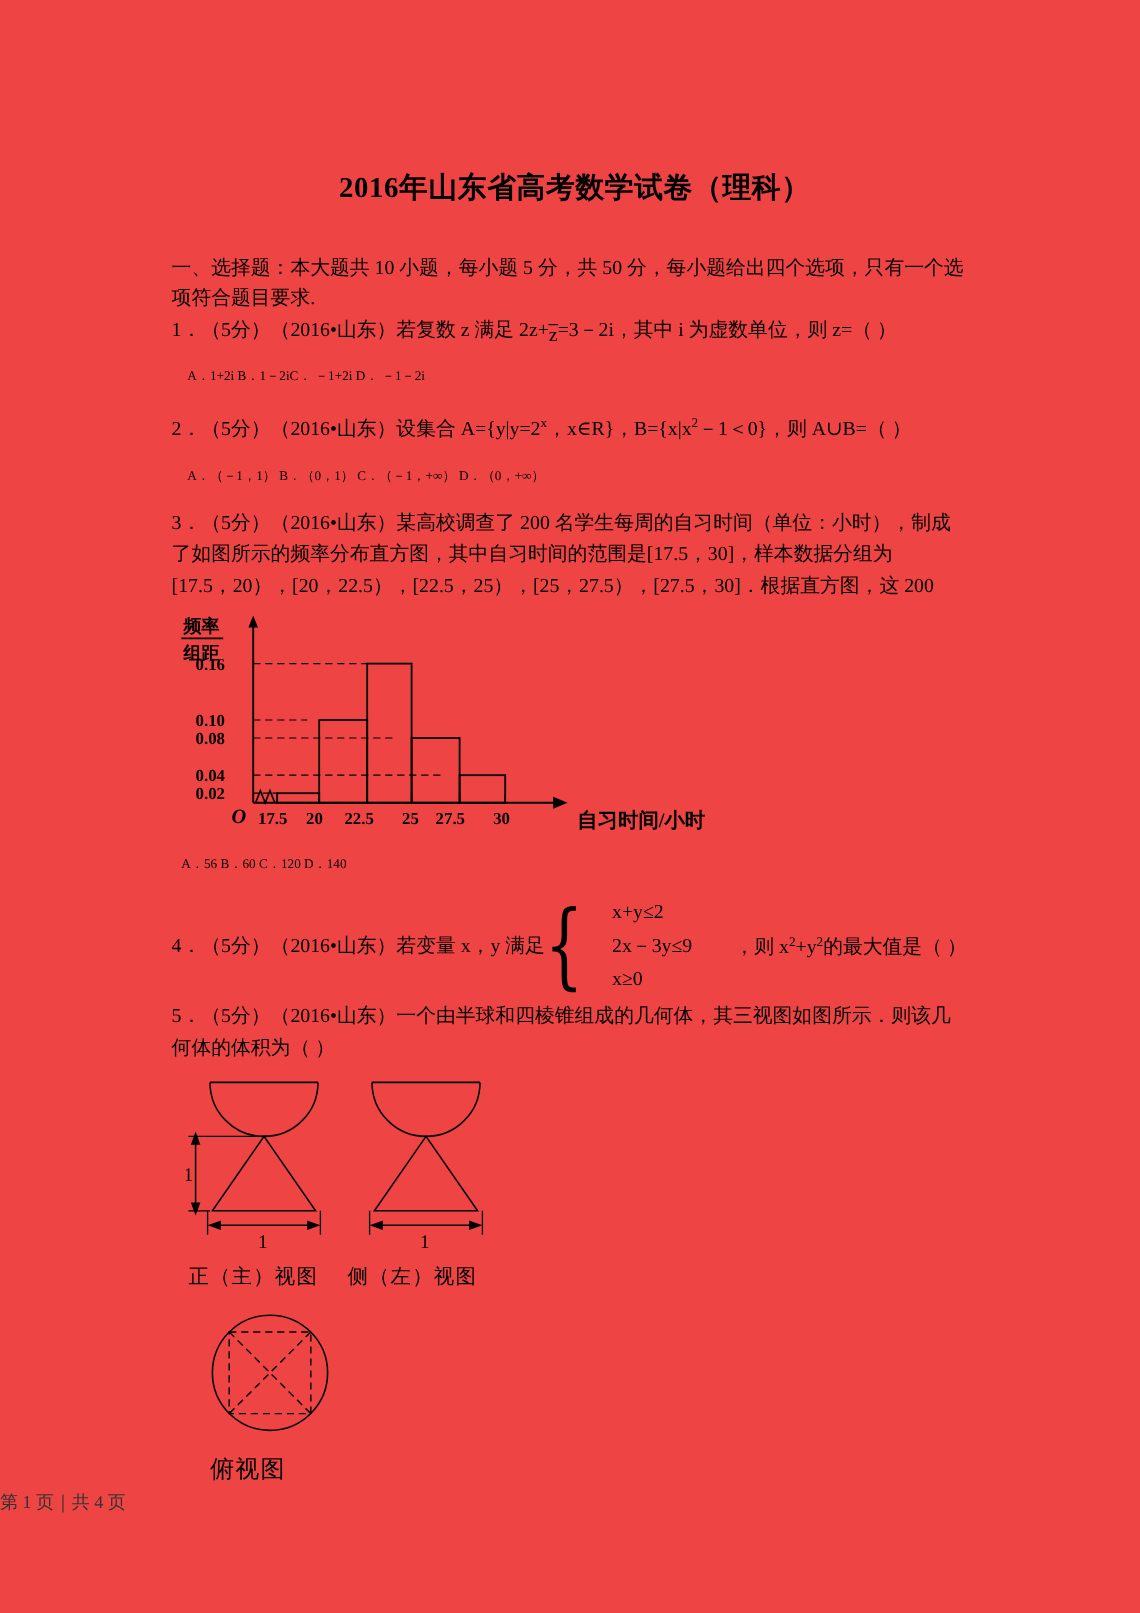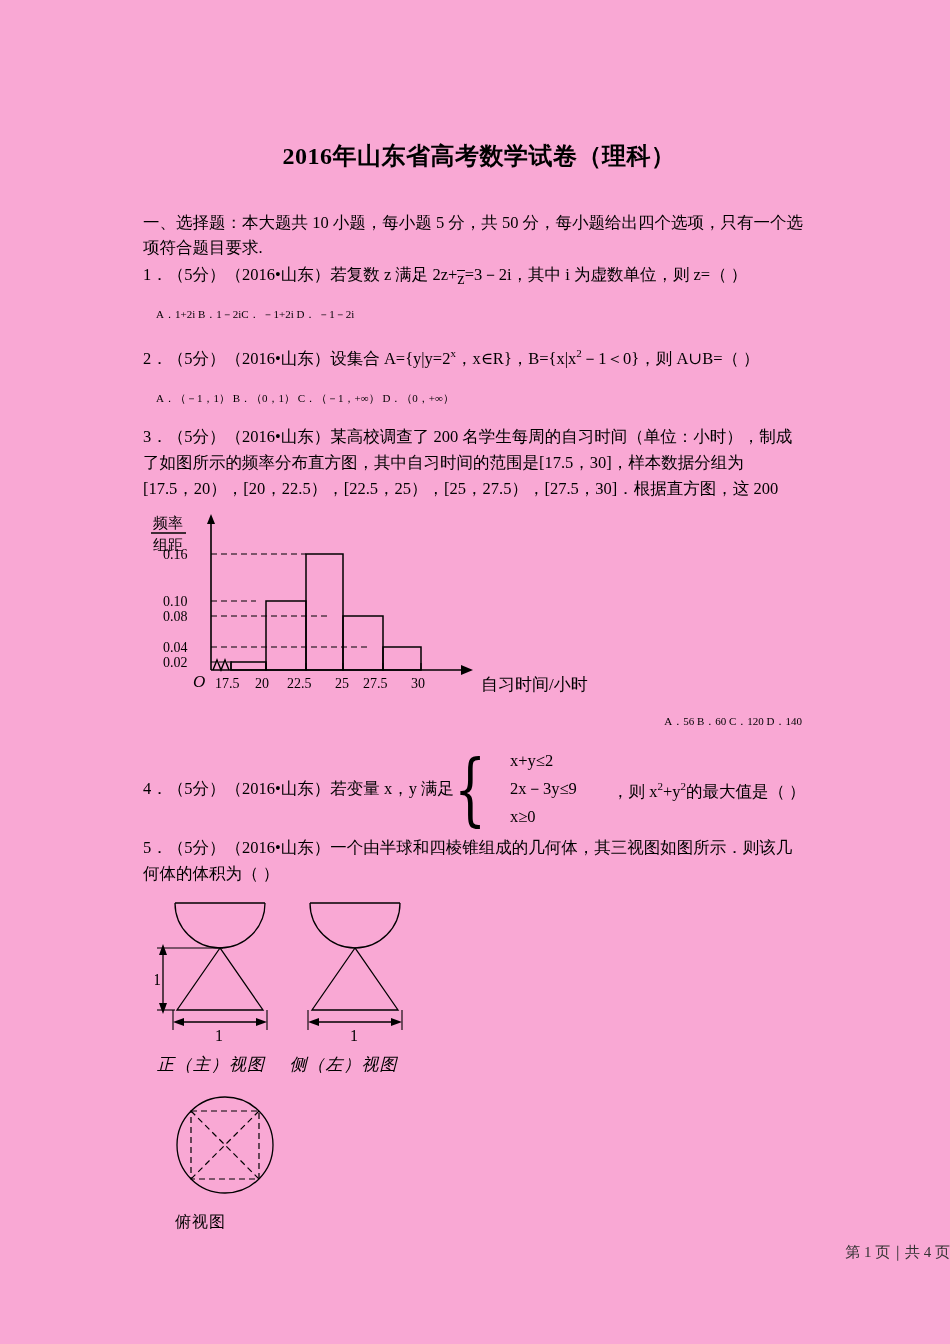--- a/index.html
+++ b/index.html
@@ -13,21 +13,21 @@
     position: relative;
     font-family: "Liberation Serif", "DejaVu Serif", serif;
     color: #000000;
     overflow: hidden;
   }
   .page {
     position: absolute;
     left: 0; top: 0;
     width: 950px;
     height: 1344px;
-    background: #f9a8d4;
+    background: #ef4444;
   }
   .content {
     position: absolute;
     left: 143px;
     top: 140px;
     width: 672px;
   }
   h1.doc-title {
     font-size: 24px;
     font-weight: bold;
@@ -61,20 +61,21 @@
     line-height: 1;
     position: relative;
     top: 4px;
   }
   
   .fig-hist {
     position: relative;
     width: 540px;
     height: 185px;
     margin: 8px 0 6px 8px;
+    font-weight: bold;
   }
   .fig-hist svg { display: block; }
   
   .sys-wrap {
     display: inline-block;
     vertical-align: middle;
     position: relative;
     height: 84px;
     width: 158px;
   }
@@ -107,39 +108,38 @@
   .fig-views {
     position: relative;
     width: 420px;
     height: 150px;
     margin: 10px 0 0 12px;
   }
   .view-labels {
     font-size: 17px;
     margin: 6px 0 0 14px;
     letter-spacing: 1px;
-    font-style: italic;
   }
   .fig-top {
     position: relative;
     width: 300px;
     height: 120px;
     margin: 14px 0 0 20px;
   }
   .top-label {
-    font-size: 16px;
+    font-size: 20px;
     margin: 2px 0 0 32px;
     letter-spacing: 1px;
   }
   .footer {
     position: absolute;
     left: 0;
     top: 1243px;
     width: 950px;
-    text-align: right;
+    text-align: left;
     font-size: 15px;
     color: #333;
     font-family: "Liberation Serif", "DejaVu Serif", serif;
   }
 </style>
 </head>
 <body>
 
 <div class="page">
 
@@ -211,21 +211,21 @@
         <text x="104" y="178" font-family="Liberation Serif, serif" font-size="14" fill="#000">20</text>
         <text x="136" y="178" font-family="Liberation Serif, serif" font-size="14" fill="#000">22.5</text>
         <text x="184" y="178" font-family="Liberation Serif, serif" font-size="14" fill="#000">25</text>
         <text x="212" y="178" font-family="Liberation Serif, serif" font-size="14" fill="#000">27.5</text>
         <text x="260" y="178" font-family="Liberation Serif, serif" font-size="14" fill="#000">30</text>
 
         <text x="330" y="180" font-family="Liberation Serif, serif" font-size="17" fill="#000">自习时间/小时</text>
       </svg>
     </div>
 
-    <p class="opts" style="margin-left:8px;text-align:right;">A．56   B．60   C．120  D．140</p>
+    <p class="opts" style="margin-left:8px;">A．56   B．60   C．120  D．140</p>
 
     <div class="q4line">
       <span>
         <span>4．</span><span>（5分）</span><span>（2016•山东）</span><span>若变量 x，y 满足</span>
       </span>
       <span class="sys-wrap">
         <span class="brace">{</span>
         <span class="sys-rows">
           <div>x+y≤2</div>
           <div>2x－3y≤9</div>

